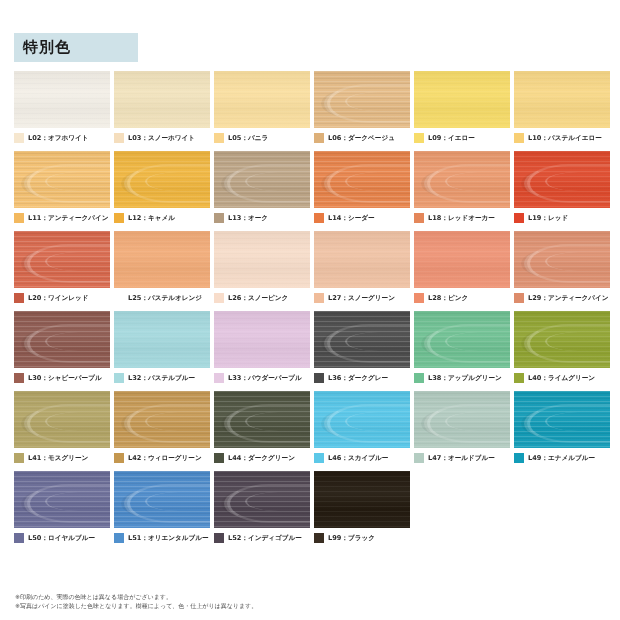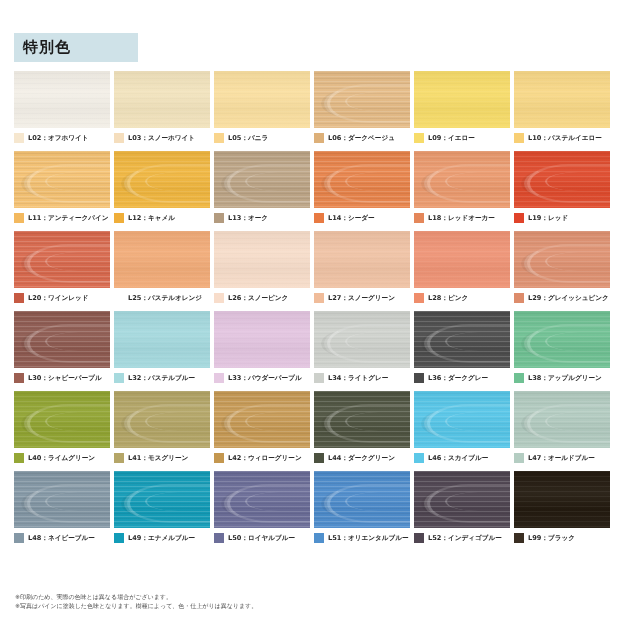--- a/index.html
+++ b/index.html
@@ -345,21 +345,21 @@
       </div>
       <div class="cell">
         <div class="swatch" style="background: rgb(223, 146, 114);">
           <div class="grain-lines" style="opacity: 0.65;"></div>
           <div class="grain-arc"></div>
           <div class="grain-arc2"></div>
           <div class="grain-shade"></div>
         </div>
         <div class="label-row">
           <span class="chip" style="background: rgb(221, 140, 107);"></span>
-          <span class="label-text">L29：グレイッシュピンク</span>
+          <span class="label-text">L29：アンティークパイン</span>
         </div>
       </div>
       <div class="cell">
         <div class="swatch" style="background: rgb(142, 90, 80);">
           <div class="grain-lines"></div>
           <div class="grain-arc"></div>
           <div class="grain-arc2"></div>
           <div class="grain-shade"></div>
         </div>
         <div class="label-row">
@@ -381,32 +381,20 @@
         <div class="swatch plain" style="background: rgb(227, 197, 224);">
           <div class="grain-lines"></div>
           <div class="grain-shade"></div>
         </div>
         <div class="label-row">
           <span class="chip" style="background: rgb(229, 201, 226);"></span>
           <span class="label-text">L33：パウダーパープル</span>
         </div>
       </div>
       <div class="cell">
-        <div class="swatch" style="background: rgb(207, 210, 205);">
-          <div class="grain-lines" style="opacity: 0.65;"></div>
-          <div class="grain-arc"></div>
-          <div class="grain-arc2"></div>
-          <div class="grain-shade"></div>
-        </div>
-        <div class="label-row">
-          <span class="chip" style="background: rgb(205, 208, 203);"></span>
-          <span class="label-text">L34：ライトグレー</span>
-        </div>
-      </div>
-      <div class="cell">
         <div class="swatch" style="background: rgb(76, 76, 76);">
           <div class="grain-lines"></div>
           <div class="grain-arc"></div>
           <div class="grain-arc2"></div>
           <div class="grain-shade"></div>
         </div>
         <div class="label-row">
           <span class="chip" style="background: rgb(74, 74, 74);"></span>
           <span class="label-text">L36：ダークグレー</span>
         </div>
@@ -486,32 +474,20 @@
       <div class="cell">
         <div class="swatch" style="background: rgb(178, 203, 192);">
           <div class="grain-lines" style="opacity: 0.65;"></div>
           <div class="grain-arc"></div>
           <div class="grain-arc2"></div>
           <div class="grain-shade"></div>
         </div>
         <div class="label-row">
           <span class="chip" style="background: rgb(180, 205, 194);"></span>
           <span class="label-text">L47：オールドブルー</span>
-        </div>
-      </div>
-      <div class="cell">
-        <div class="swatch" style="background: rgb(130, 150, 164);">
-          <div class="grain-lines"></div>
-          <div class="grain-arc"></div>
-          <div class="grain-arc2"></div>
-          <div class="grain-shade"></div>
-        </div>
-        <div class="label-row">
-          <span class="chip" style="background: rgb(132, 152, 166);"></span>
-          <span class="label-text">L48：ネイビーブルー</span>
         </div>
       </div>
       <div class="cell">
         <div class="swatch" style="background: rgb(18, 156, 184);">
           <div class="grain-lines"></div>
           <div class="grain-arc"></div>
           <div class="grain-arc2"></div>
           <div class="grain-shade"></div>
         </div>
         <div class="label-row">

